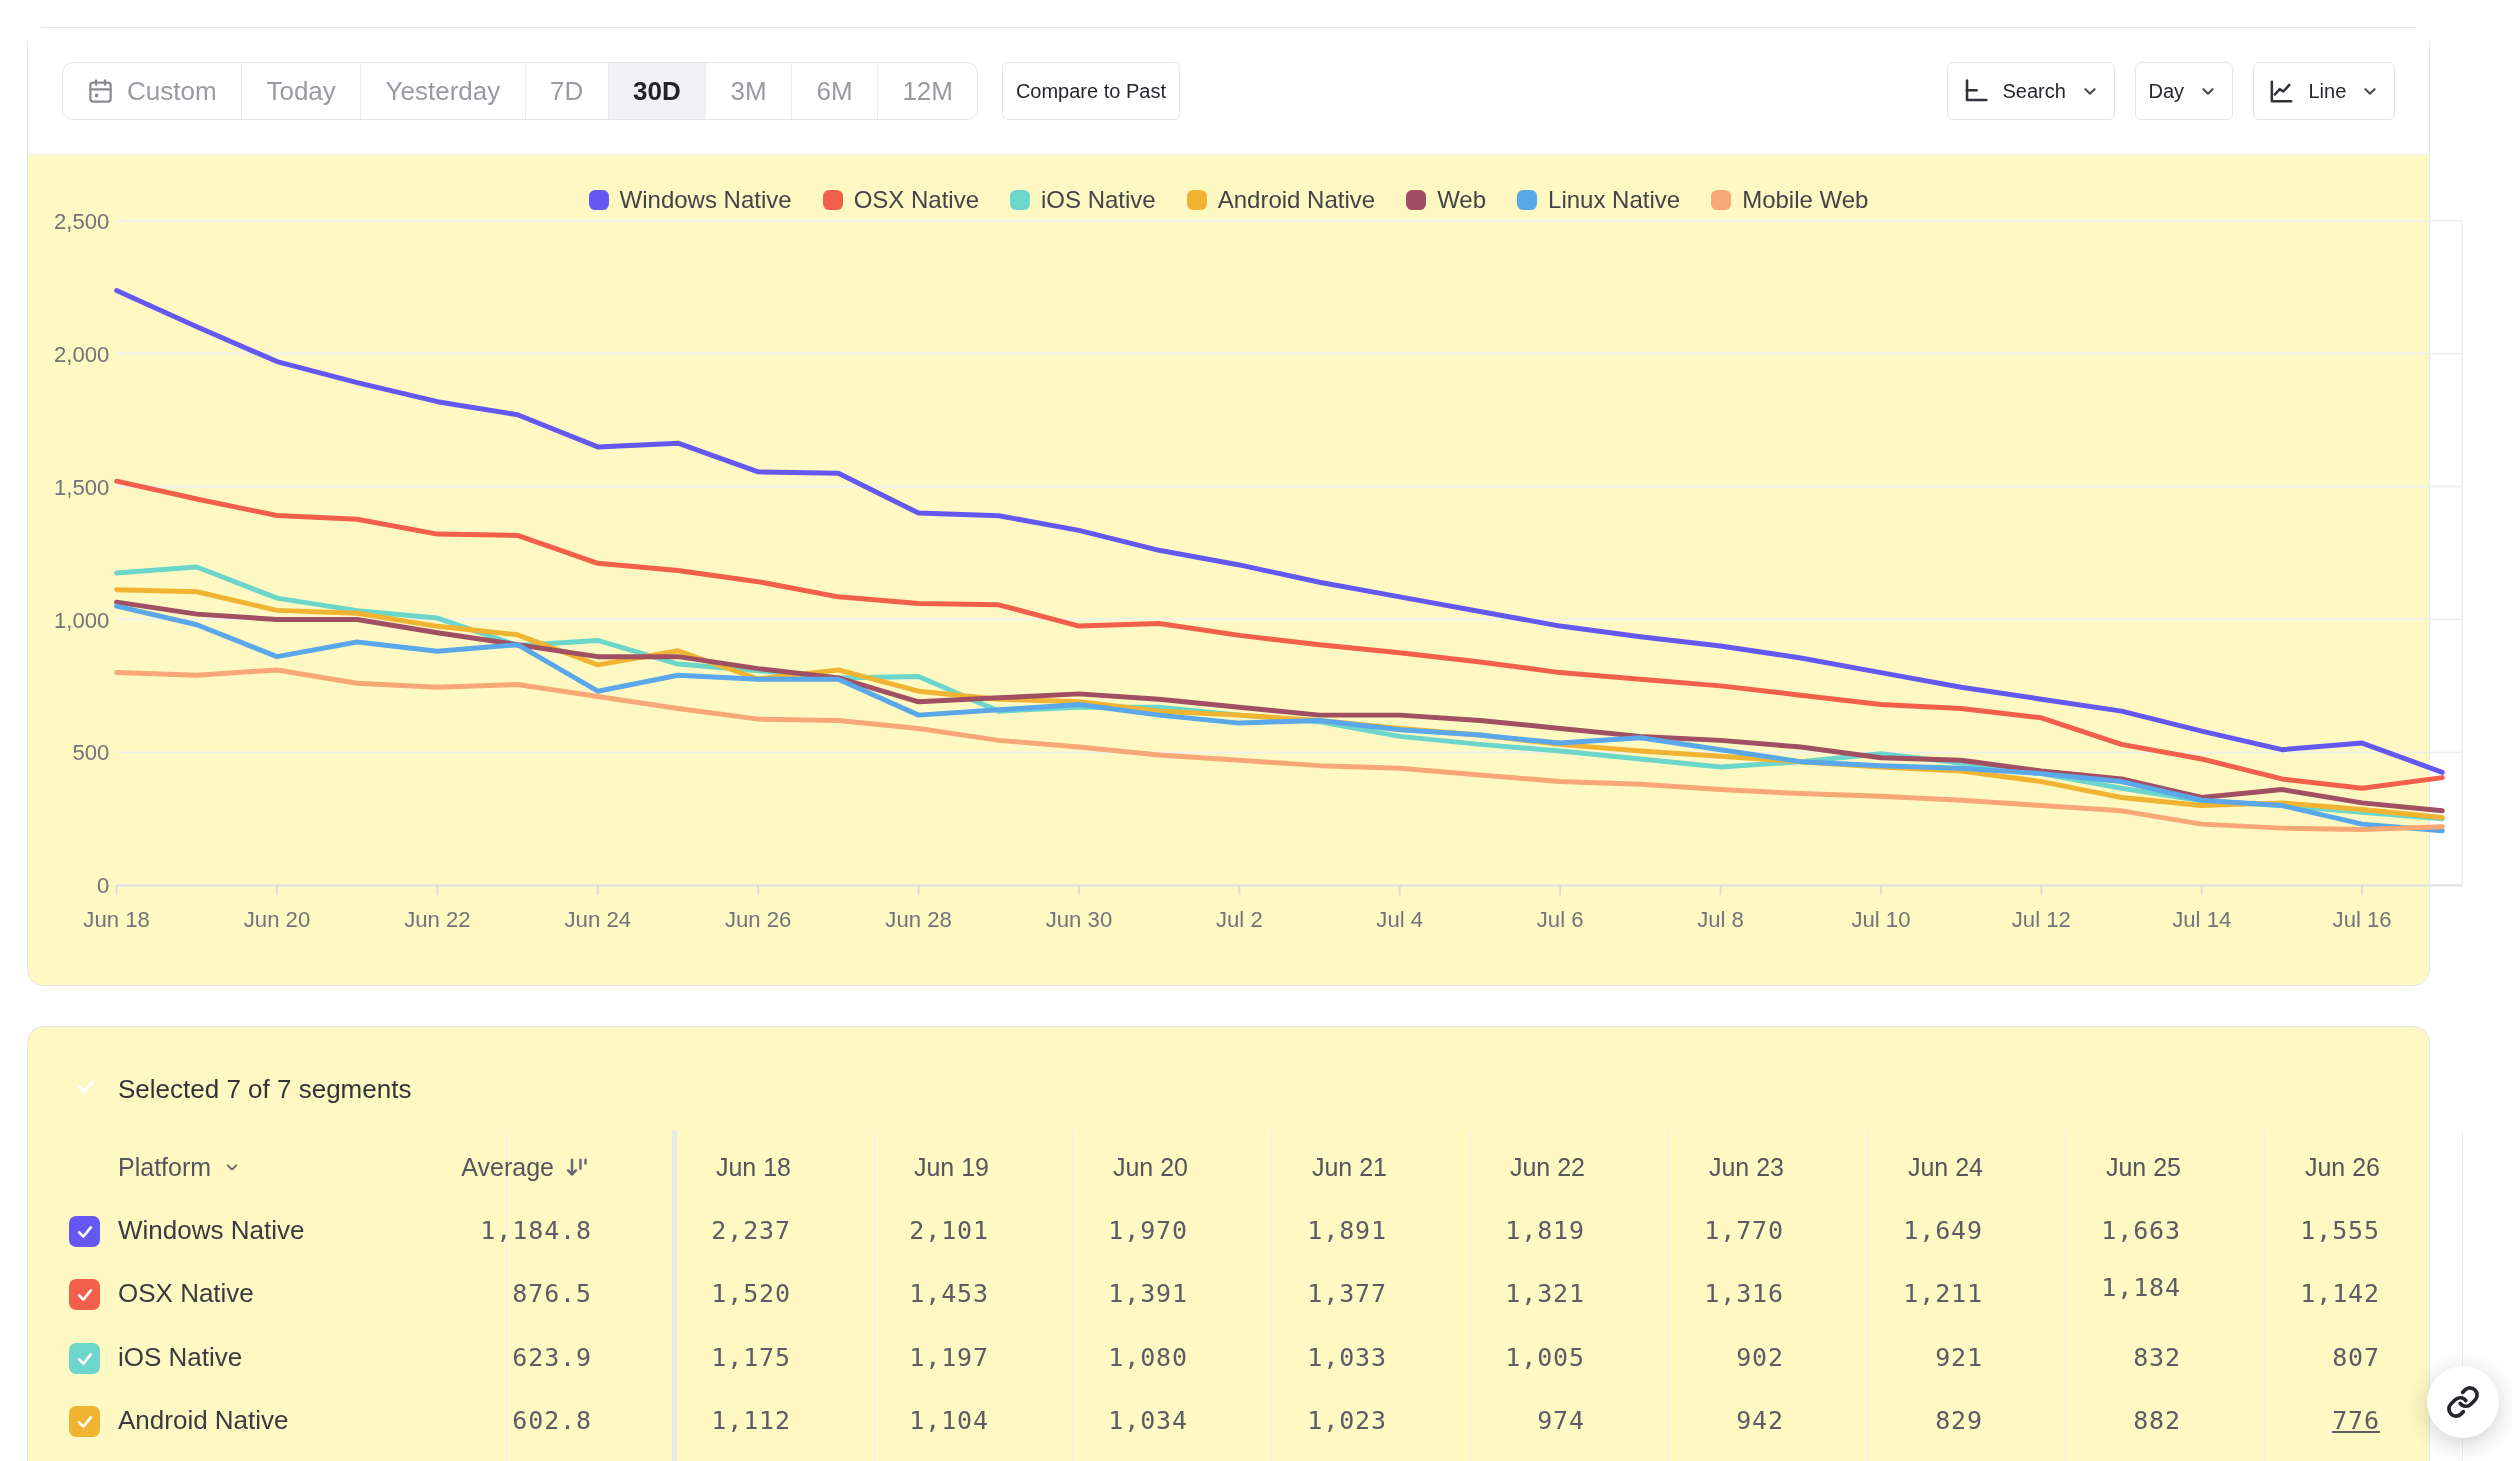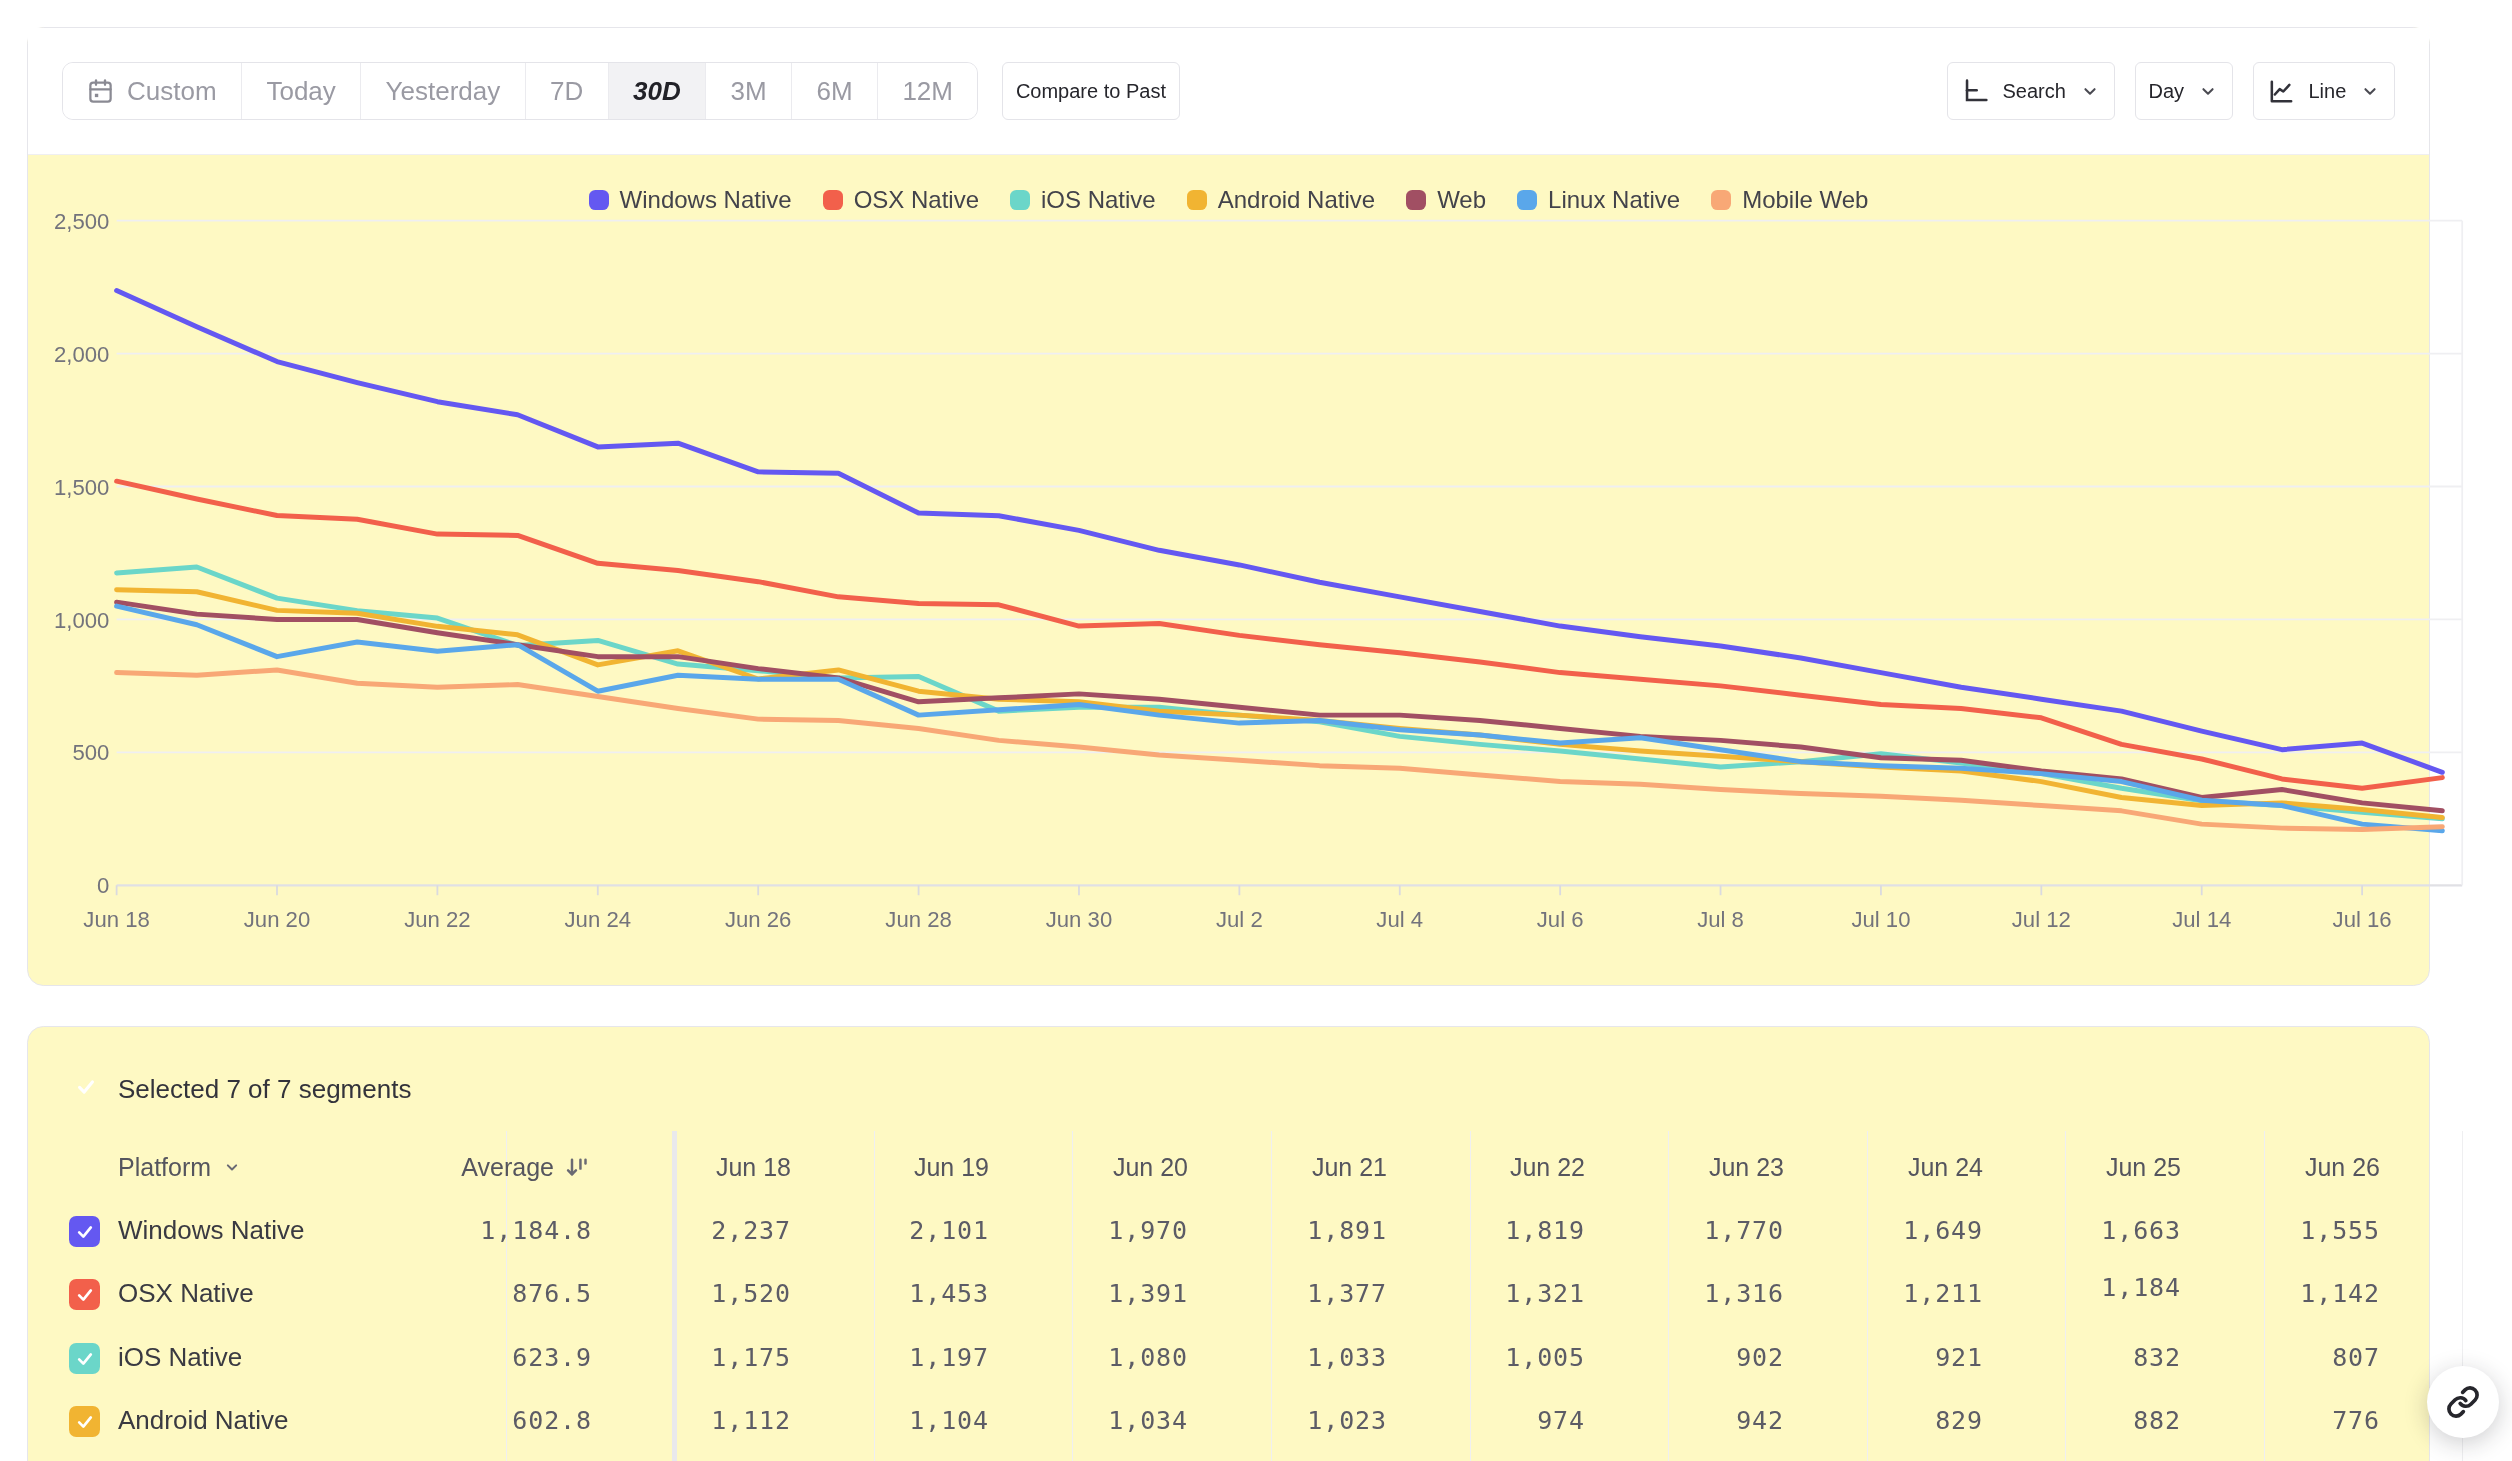--- a/index.html
+++ b/index.html
@@ -14,21 +14,21 @@
   .toolbar { position:absolute; top:0; left:0; right:0; height:127px;
              display:flex; align-items:center; padding:0 34px;
              border-bottom:1.4px solid #EFEFF2; background:#fff; z-index:3; }
   .seg-group { display:flex; height:58px; border:1.4px solid #E4E4E9;
                border-radius:11px; overflow:hidden; background:#fff; }
   .seg { display:flex; align-items:center; gap:12.7px; padding:0 24.4px;
          font-size:26px; color:#9A9AA3; background:#fff; border:none;
          border-right:1.4px solid #EBEBEF; cursor:pointer; white-space:nowrap;
          font-family:inherit; }
   .seg:last-child { border-right:none; }
-  .seg.active { background:#F2F2F4; color:#222228; font-weight:700;font-style:italic; }
+  .seg.active { background:#F2F2F4; color:#222228; font-weight:700; }
   .btn { display:flex; align-items:center; gap:12.7px; height:58px;
          border:1.4px solid #E4E4E9; border-radius:6px; background:#fff;
          padding:0 13px; font-size:20px; color:#26262C; cursor:pointer;
          font-family:inherit; font-weight:500; white-space:nowrap; }
   #compare-btn { margin-left:23.5px; }
   .toolbar-right { margin-left:auto; display:flex; gap:20px; }
   .icon { flex:0 0 auto; display:block; }
 
   
   #legend { position:absolute; top:143px; left:0; right:0; height:58px;
@@ -330,21 +330,21 @@
         <span class="plat-label" style="top: 378px;">Android Native</span>
         <span class="num-cell" style="top: 379px; right: 1837px;">602.8</span>
         <span class="num-cell" style="top: 379px; right: 1638px;">1,112</span>
         <span class="num-cell" style="top: 379px; right: 1440px;">1,104</span>
         <span class="num-cell" style="top: 379px; right: 1241px;">1,034</span>
         <span class="num-cell" style="top: 379px; right: 1042px;">1,023</span>
         <span class="num-cell" style="top: 379px; right: 844px;">974</span>
         <span class="num-cell" style="top: 379px; right: 645px;">942</span>
         <span class="num-cell" style="top: 379px; right: 446px;">829</span>
         <span class="num-cell" style="top: 379px; right: 248px;">882</span>
-        <span class="num-cell" style="top: 379px; right: 49px;">776</span>
+        <span class="num-cell" style="top: 379px; right: 49px; text-decoration: underline;">776</span>
       </div>
     </div>
 </div>
 
 <button id="fab">
   <svg width="34" height="34" viewBox="0 0 24 24" fill="none" stroke="#26262C" stroke-width="2.6" stroke-linecap="round" stroke-linejoin="round">
       <path d="M10 13a5 5 0 0 0 7.54.54l3-3a5 5 0 0 0-7.07-7.07l-1.72 1.71"></path>
       <path d="M14 11a5 5 0 0 0-7.54-.54l-3 3a5 5 0 0 0 7.07 7.07l1.71-1.71"></path>
     </svg>
 </button>

